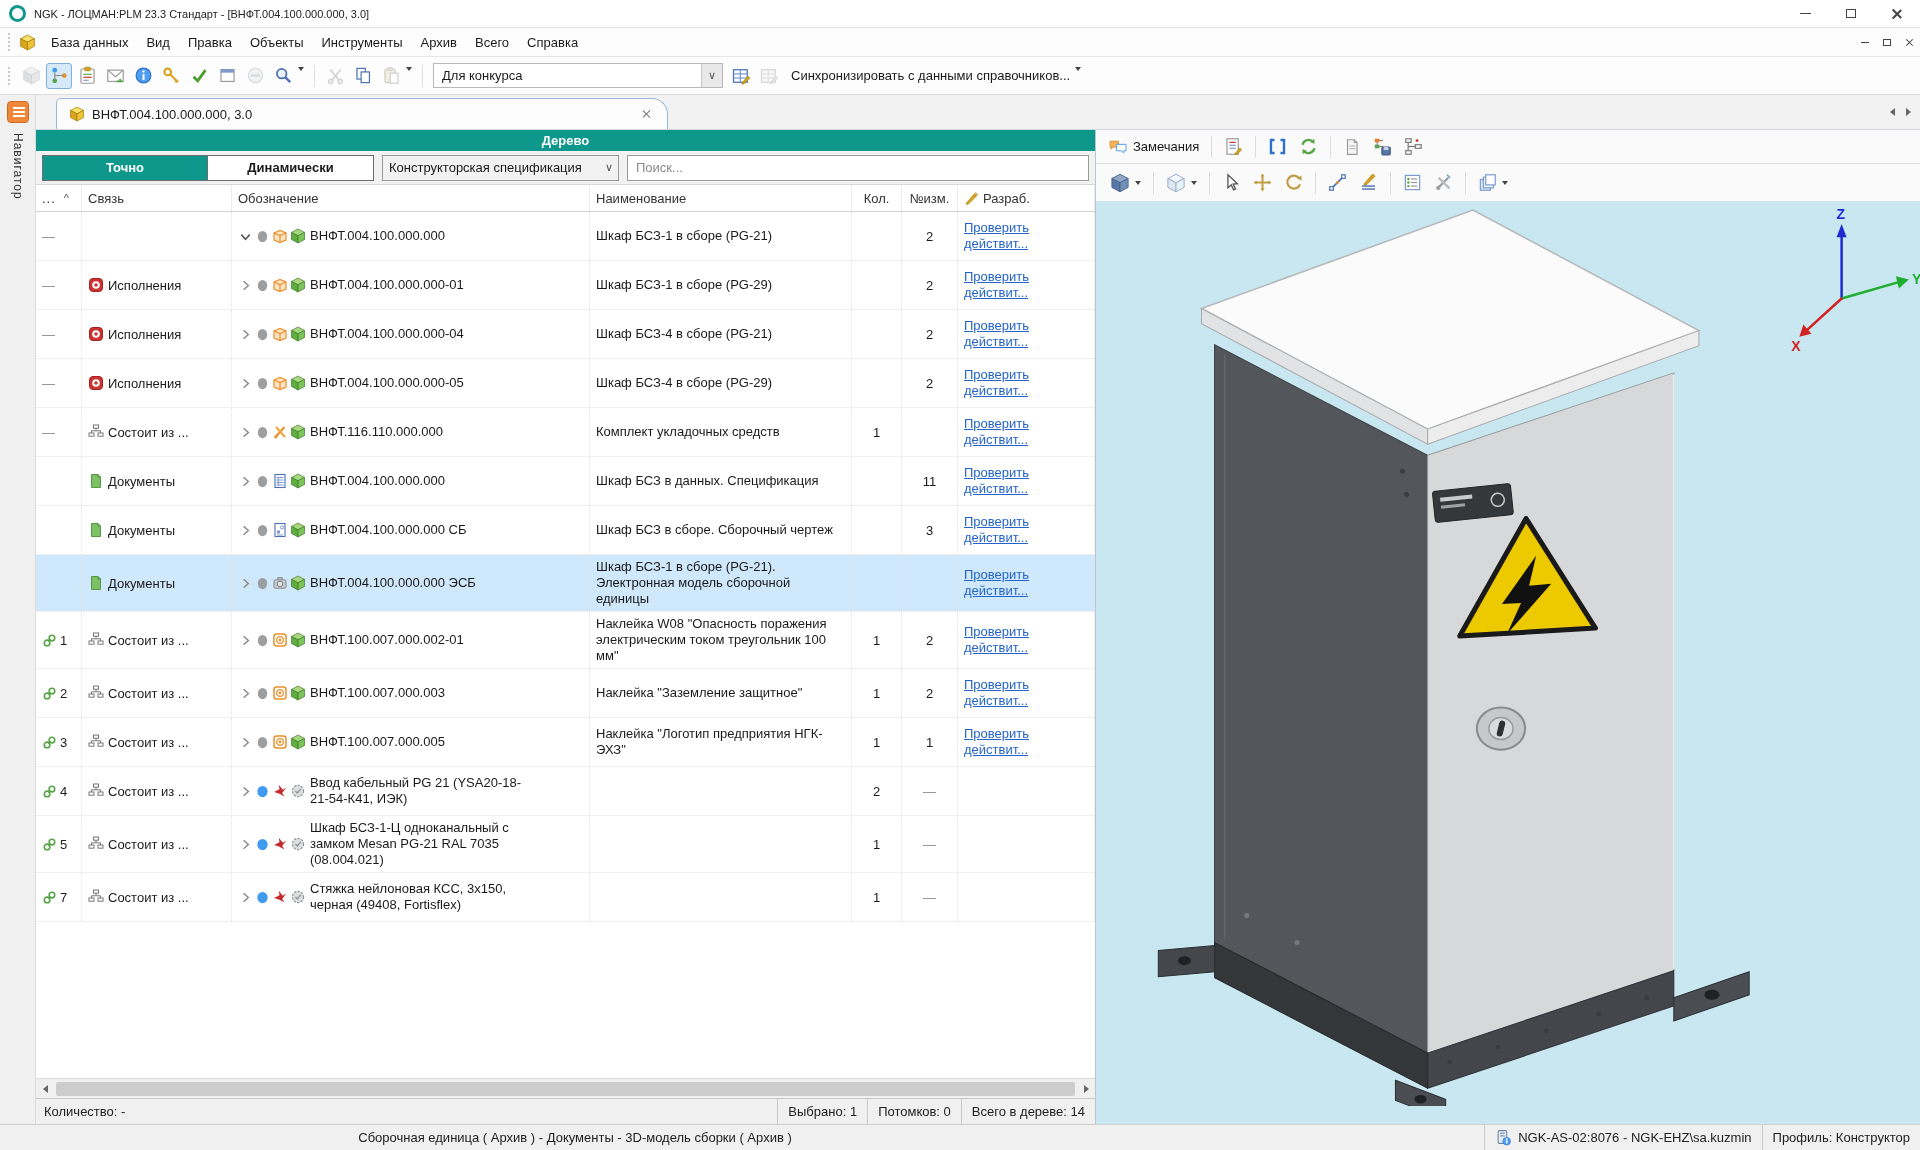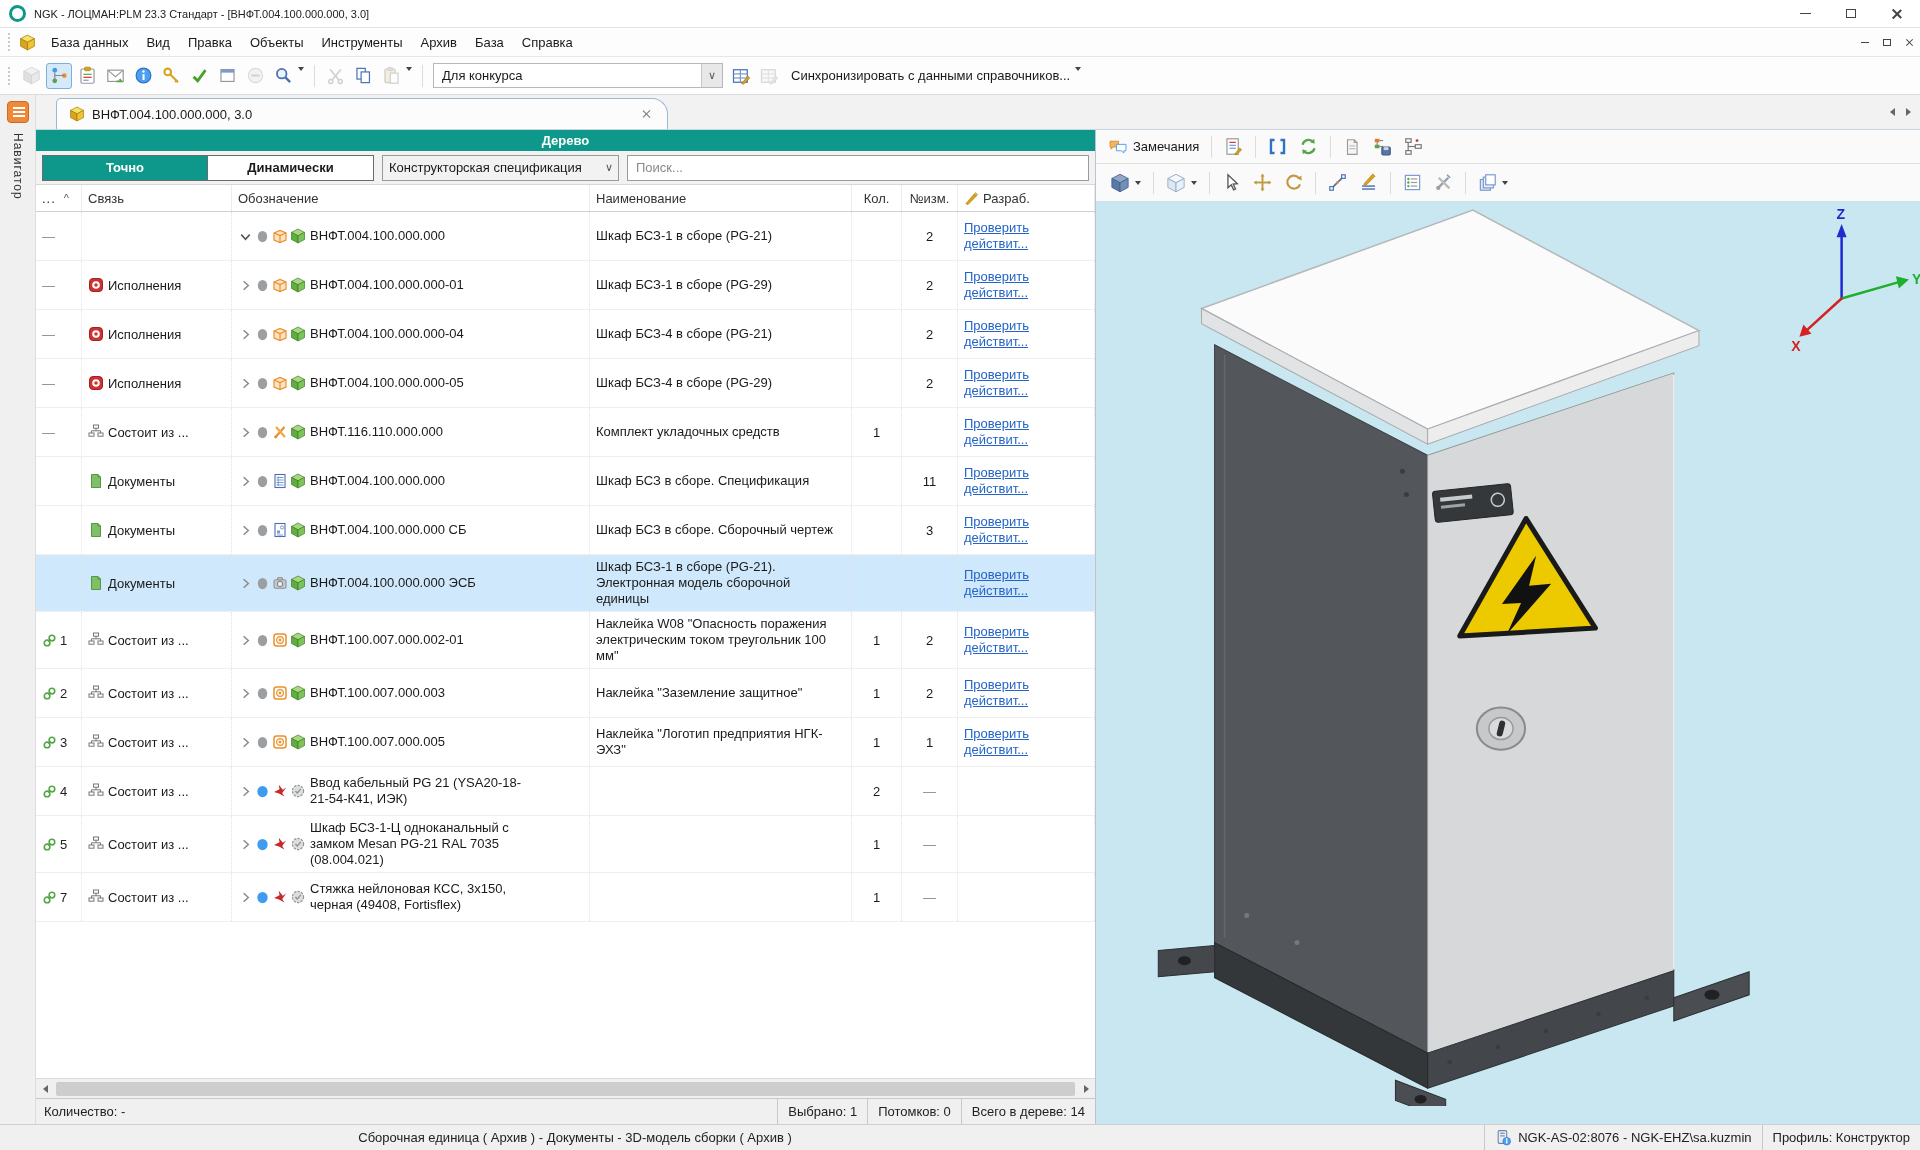--- a/index.html
+++ b/index.html
@@ -430,21 +430,21 @@
     <span class="drag-dots"></span>
     <svg class="dbicon" width="17" height="17">
         <use href="#s-cube-yellow" width="17" height="17"></use>
       </svg>
     <div class="menu-item">База данных</div>
     <div class="menu-item">Вид</div>
     <div class="menu-item">Правка</div>
     <div class="menu-item">Объекты</div>
     <div class="menu-item">Инструменты</div>
     <div class="menu-item">Архив</div>
-    <div class="menu-item">База</div>
+    <div class="menu-item">Всего</div>
     <div class="menu-item">Справка</div>
     <div class="mdi-btns">
       <div class="mdibtn">
           <span class="glyph-min"></span>
         </div>
       <div class="mdibtn">
           <span class="glyph-max"></span>
         </div>
       <div class="mdibtn">
           <span class="glyph-close"></span>
@@ -821,21 +821,21 @@
                   <svg class="ico" width="16" height="16">
                         <use href="#s-doc-spec" width="16" height="16"></use>
                       </svg>
                   <svg class="ico" width="16" height="16">
                         <use href="#s-cube-green" width="16" height="16"></use>
                       </svg>
                     </span>
                   <span class="txt">ВНФТ.004.100.000.000</span>
                   </div>
                 <div class="c c4">
-                    <span class="txt">Шкаф БСЗ в сборе. Спецификация</span>
+                    <span class="txt">Шкаф БСЗ в данных. Спецификация</span>
                   </div>
                 <div class="c c5"></div>
                 <div class="c c6">11</div>
                 <div class="c c7 dev-links">
                     <span>
                       <a><span>Проверить</span></a>
                       <a><span>действит...</span></a>
                     </span>
                   </div>
               </div>

